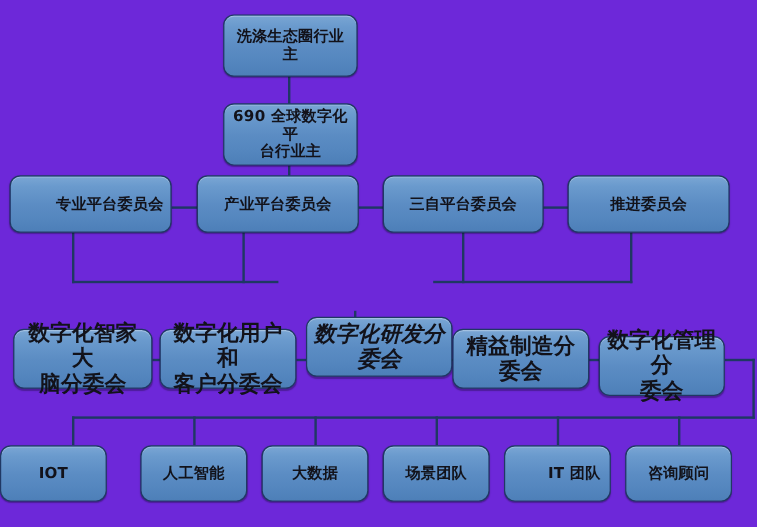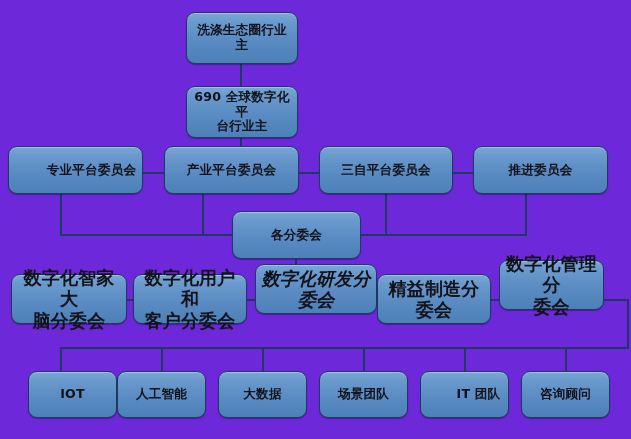--- a/index.html
+++ b/index.html
@@ -111,46 +111,43 @@
   <div class="node" style="left:164px; top:146px; width:135px; height:48px;">
     <span class="label cjk">产业平台委员会</span>
   </div>
   <div class="node" style="left:319px; top:146px; width:134px; height:48px;">
     <span class="label cjk">三自平台委员会</span>
   </div>
   <div class="node" style="left:473px; top:146px; width:135px; height:48px;">
     <span class="label cjk">推进委员会</span>
   </div>
 
-  <div class="node" style="left:232px; top:211px; width:129px; height:48px;">
-    <span class="label cjk">各分委会</span>
-  </div>
 
   <div class="node" style="left:11px; top:274px; width:116px; height:50px;">
     <span class="label cjk2">数字化智家大
 脑分委会</span>
   </div>
   <div class="node" style="left:133px; top:274px; width:114px; height:50px;">
     <span class="label cjk2">数字化用户和
 客户分委会</span>
   </div>
   <div class="node" style="left:255px; top:264px; width:122px; height:50px;font-style:italic;">
     <span class="label cjk2">数字化研发分
 委会</span>
   </div>
   <div class="node" style="left:377px; top:274px; width:114px; height:50px;">
     <span class="label cjk2">精益制造分
 委会</span>
   </div>
-  <div class="node" style="left:499px; top:260px; width:105px; height:50px;">
+  <div class="node" style="left:499px; top:280px; width:105px; height:50px;">
     <span class="label cjk2">数字化管理分
 委会</span>
   </div>
 
-  <div class="node" style="left:28px; top:371px; width:89px; height:47px;">
+  <div class="node" style="left:0; top:371px; width:89px; height:47px;">
     <span class="label lat">IOT</span>
   </div>
   <div class="node" style="left:117px; top:371px; width:89px; height:47px;">
     <span class="label cjk">人工智能</span>
   </div>
   <div class="node" style="left:218px; top:371px; width:89px; height:47px;">
     <span class="label cjk">大数据</span>
   </div>
   <div class="node" style="left:319px; top:371px; width:89px; height:47px;">
     <span class="label cjk">场景团队</span>

